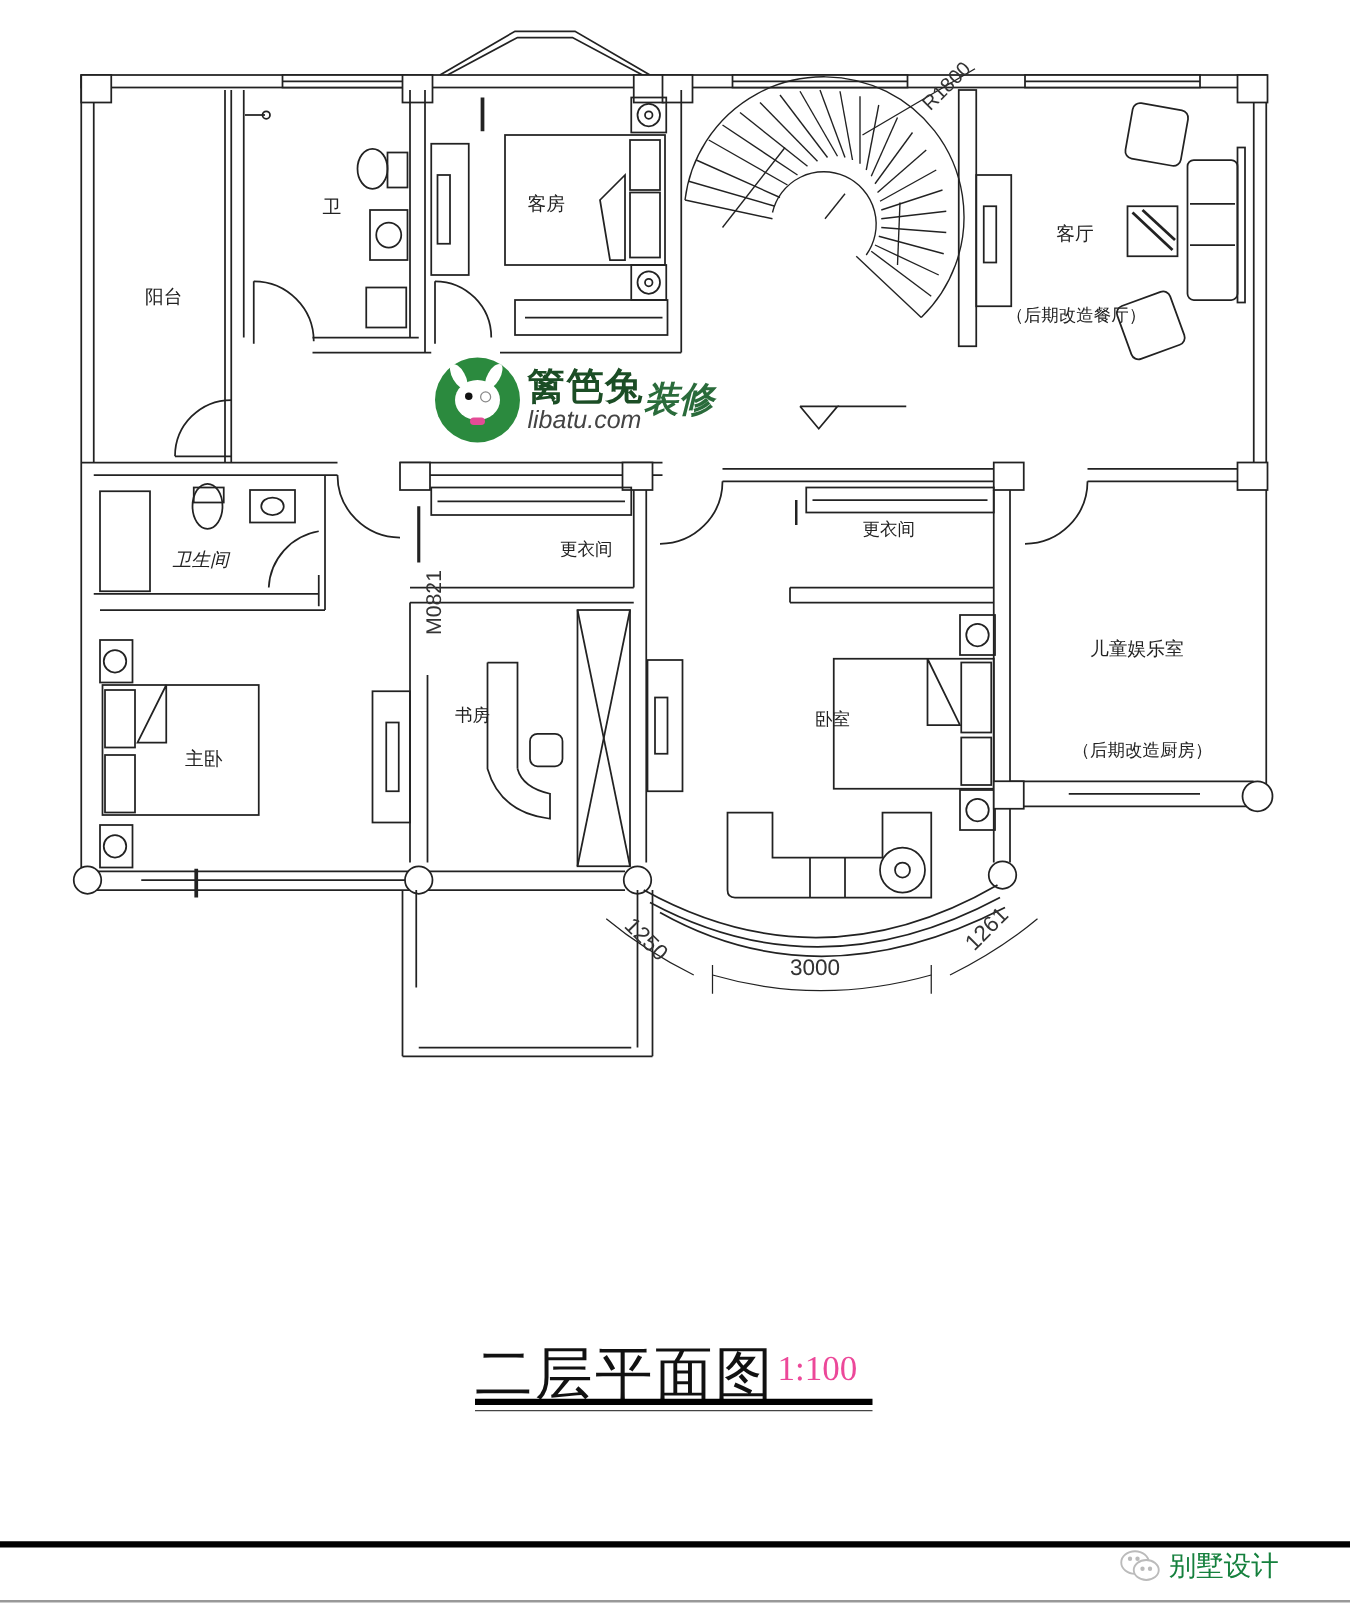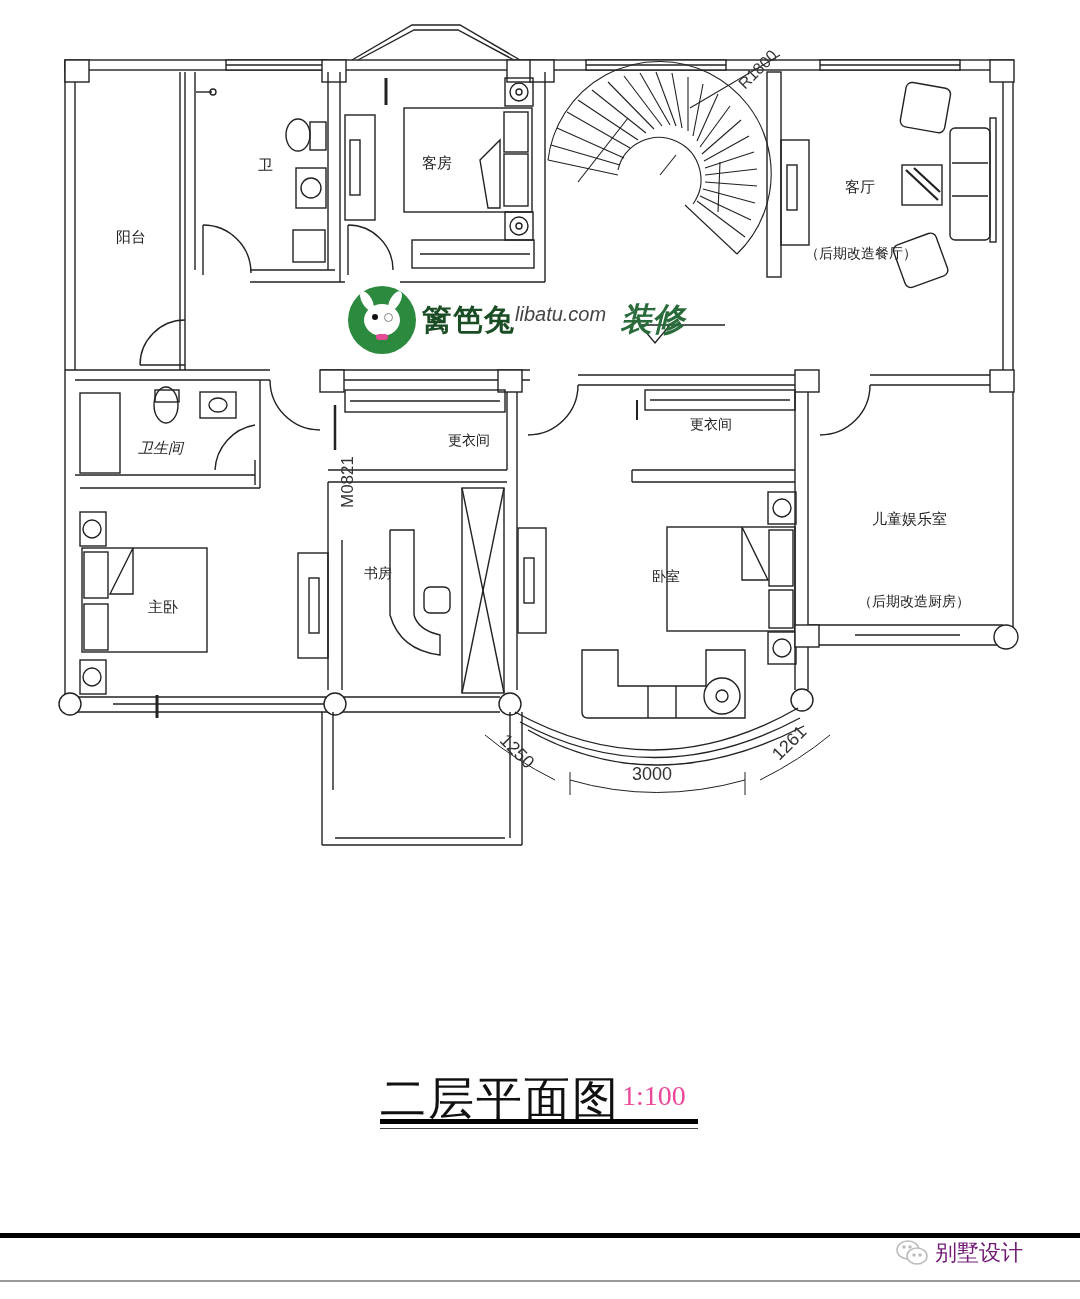--- a/index.html
+++ b/index.html
@@ -8,34 +8,34 @@
   .lbl{position:absolute;color:#222;font-size:15px;white-space:nowrap;line-height:1;}
   .lbl.sm{font-size:14px;}
   .sub{position:absolute;color:#222;font-size:14px;white-space:nowrap;line-height:1;margin-top:43px;}
   .dim{position:absolute;color:#333;font-size:18px;font-family:"Liberation Sans",sans-serif;white-space:nowrap;}
   #title{position:absolute;left:380px;top:1068px;font-family:"DejaVu Serif",serif;font-size:46px;color:#111;letter-spacing:2px;}
   #scale{position:absolute;left:622px;top:1080px;font-family:"Liberation Serif",serif;font-size:28px;color:#ec4899;}
   #title-rule1{position:absolute;left:380px;top:1119px;width:318px;height:5px;background:#000;}
   #title-rule2{position:absolute;left:380px;top:1128px;width:318px;height:1px;background:#444;}
   #footer-bar{position:absolute;left:0;top:1233px;width:1080px;height:5px;background:#000;}
   #footer-rule{position:absolute;left:0;top:1280px;width:1080px;height:2px;background:#999;}
-  #wm{position:absolute;left:895px;top:1238px;display:flex;align-items:center;gap:6px;color:#701a75;font-size:22px;}
+  #wm{position:absolute;left:895px;top:1238px;display:flex;align-items:center;gap:6px;color:#15803d;font-size:22px;}
   #logo{position:absolute;left:348px;top:286px;display:flex;align-items:center;}
   #logo .circle{width:68px;height:68px;border-radius:50%;background:#2b8a3e;position:relative;}
   #logo .circle .face{position:absolute;left:16px;top:18px;width:36px;height:32px;background:#fff;border-radius:50%;}
   #logo .circle .ear1,#logo .circle .ear2{position:absolute;top:4px;width:10px;height:22px;background:#fff;border-radius:50%;}
   #logo .circle .ear1{left:14px;transform:rotate(-30deg);}
   #logo .circle .ear2{left:42px;transform:rotate(30deg);}
   #logo .circle .eye{position:absolute;left:24px;top:28px;width:6px;height:6px;background:#111;border-radius:50%;}
   #logo .circle .eye2{position:absolute;left:36px;top:27px;width:7px;height:7px;border:1px solid #888;border-radius:50%;}
   #logo .circle .bow{position:absolute;left:28px;top:48px;width:12px;height:6px;background:#e44c96;border-radius:3px;}
-  #logo .brand{margin-left:6px;display:flex;flex-direction:row;}
+  #logo .brand{margin-left:6px;display:flex;flex-direction:column;}
   #logo .brand .cn{font-size:30px;font-weight:bold;color:#1b4d25;letter-spacing:1px;line-height:32px;}
   #logo .brand .en{font-size:20px;color:#444;font-style:italic;font-family:"Liberation Sans",sans-serif;line-height:20px;}
-  #logo .tag{margin-left:14px;font-size:32px;color:#2a6b3b;font-style:italic;font-weight:bold;font-family:"DejaVu Serif",serif;}
+  #logo .tag{font-size:28px;color:#2a6b3b;font-style:italic;font-weight:bold;font-family:"DejaVu Serif",serif;}
 </style>
 </head>
 <body>
 
 <svg id="plan" width="1080" height="1000" viewBox="0 0 1080 1000" xmlns="http://www.w3.org/2000/svg" fill="none" stroke="#222" stroke-width="1.4">
 
   <g>
     <rect x="65" y="60" width="948" height="10"></rect>
     <line x1="65" y1="60" x2="65" y2="710"></line>
     <line x1="75" y1="70" x2="75" y2="370"></line>

